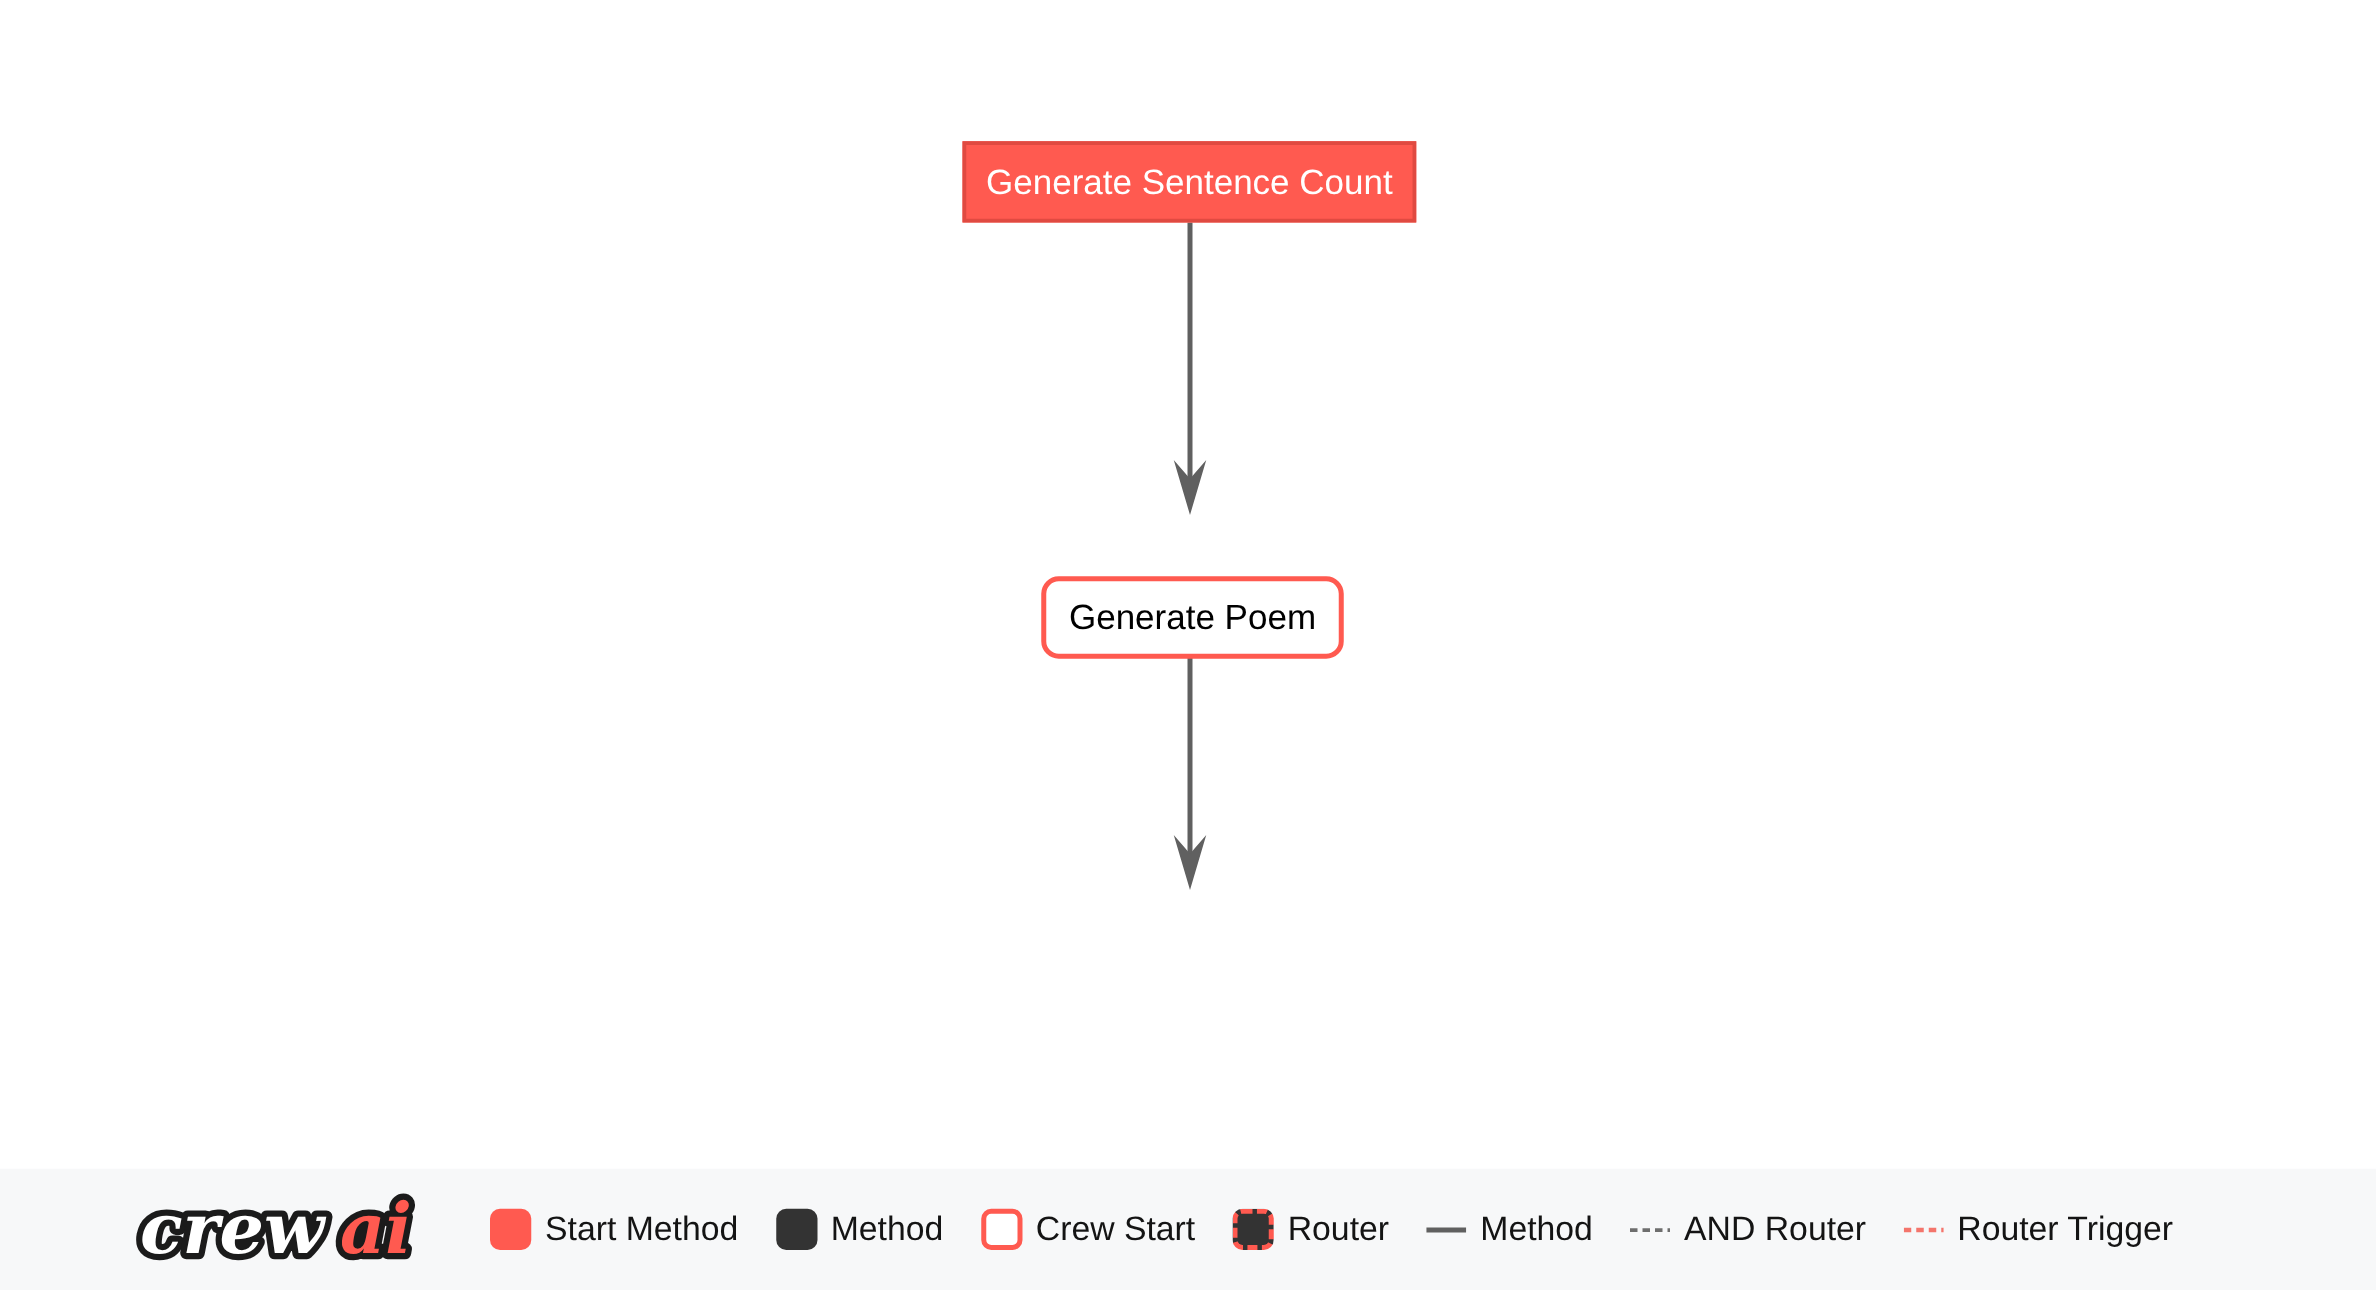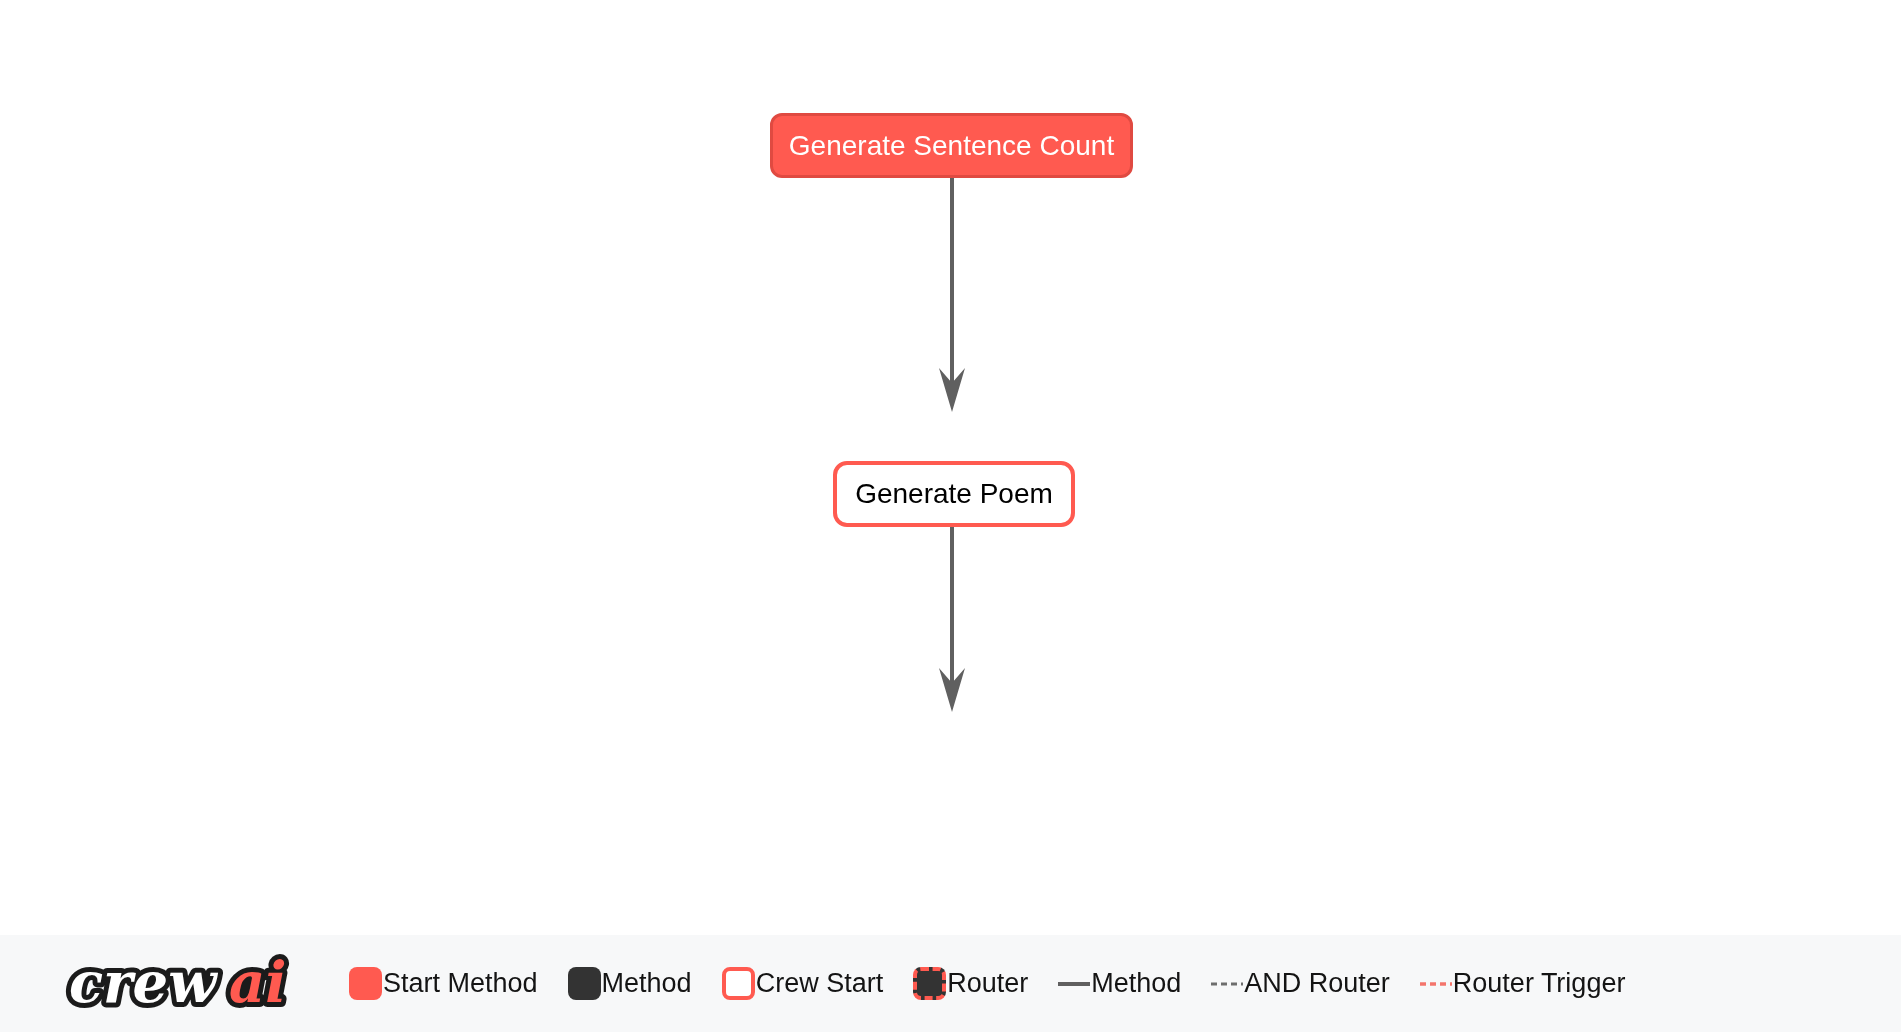--- a/index.html
+++ b/index.html
@@ -31,21 +31,21 @@
     justify-content: center;
     font-size: 28px;
     white-space: nowrap;
     cursor: pointer;
   }
   .node-start {
     left: 770px; top: 113px;
     width: 363px; height: 65px;
     background: #FF5A50;
     border: 3px solid #E04A41;
-    border-radius: 12px;
+    border-radius: 0;
     color: #ffffff;
   }
   .node-crew {
     left: 833px; top: 413px;
     width: 242px; height: 66px;
     background: #ffffff;
     border: 4px solid #FF5A50;
     border-radius: 14px;
     color: #000000;
     margin-top: 48px;
@@ -60,21 +60,21 @@
   }
 
   
   .legend {
     position: absolute;
     left: 0; bottom: 0;
     width: 1901px; height: 97px;
     background: #F7F8F9;
     display: flex;
     align-items: center;
-    padding-left: 61px;
+    padding-left: 104px;
     gap: 30px;
     font-size: 27px;
     color: #141414;
   }
   .logo { margin-right: 6px; flex: 0 0 auto; }
   .logo-text {
     font-family: "DejaVu Serif", serif;
     font-style: italic;
     font-weight: bold;
     font-size: 56px;
@@ -82,21 +82,21 @@
     stroke: #1b1b1b;
     stroke-width: 10px;
     stroke-linejoin: round;
   }
   .logo-crew { fill: #ffffff; }
   .logo-ai   { fill: #FF5A50; }
 
   .legend-item {
     display: flex;
     align-items: center;
-    gap: 1px;
+    gap: 11px;
     white-space: nowrap;
   }
   .swatch {
     display: inline-block;
     width: 33px; height: 33px;
     border-radius: 8px;
     flex: 0 0 auto;
   }
   .sw-start  { background: #FF5A50; }
   .sw-method { background: #333333; }

